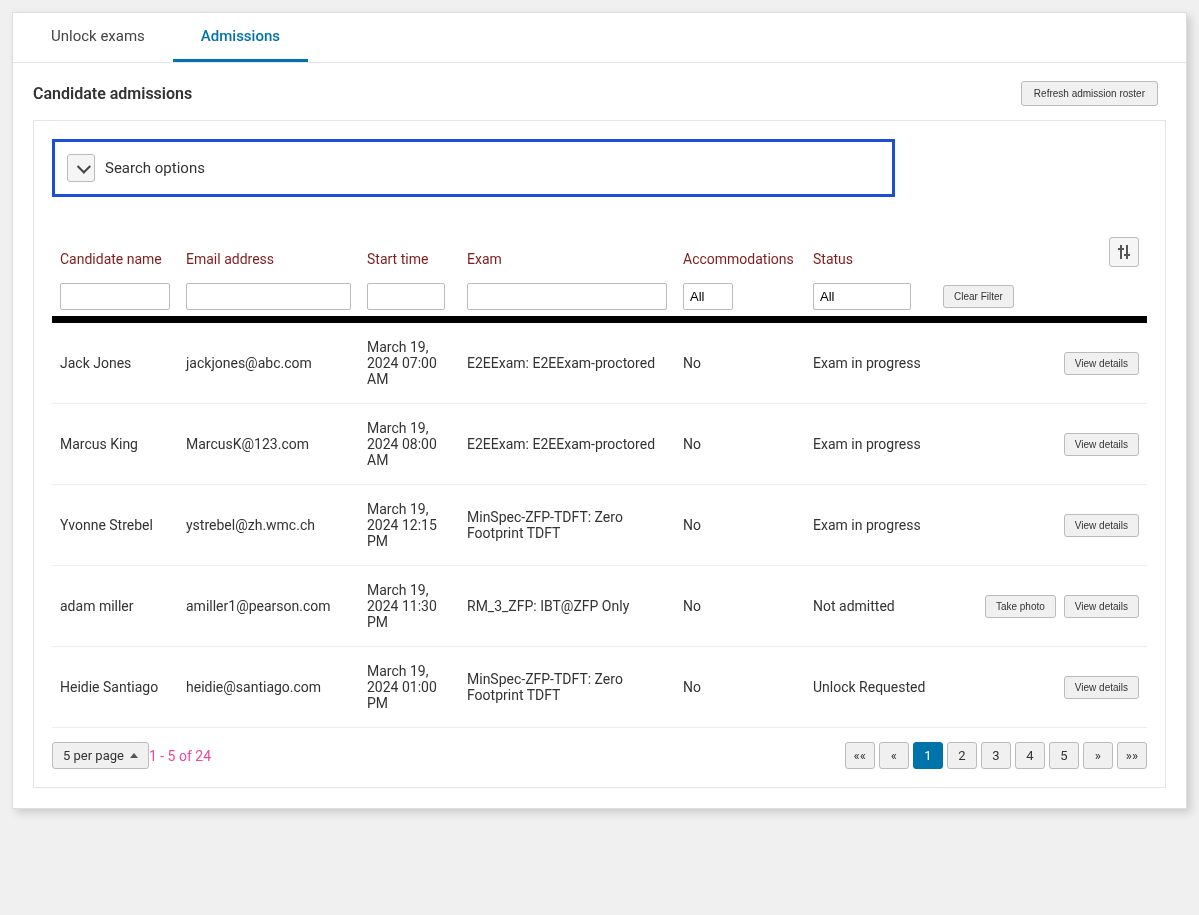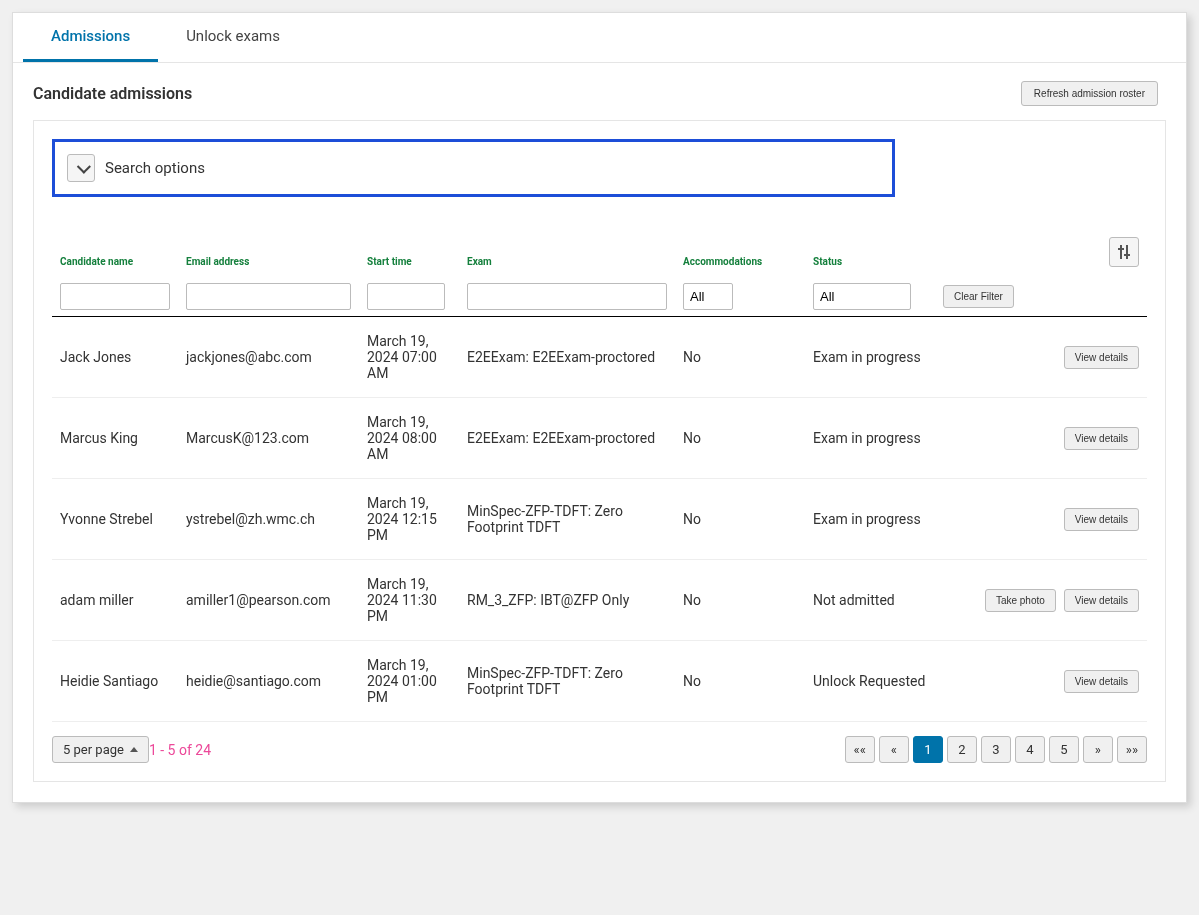--- a/index.html
+++ b/index.html
@@ -91,27 +91,27 @@
     position: absolute;
     width: 8px; height: 8px;
     border-right: 2px solid #444;
     border-bottom: 2px solid #444;
     transform: rotate(45deg) translate(-6px, -3px);
   }
   .search-label { font-size: 15px; color: #333; }
   table { width: 100%; border-collapse: collapse; }
   thead th {
     text-align: left;
-    font-weight: 700;
-    font-size: 10px;
-    color: #15803d;
+    font-weight: 400;
+    font-size: 14px;
+    color: #7f1d1d;
     padding: 10px 8px;
     vertical-align: bottom;
   }
-  .filter-row td { padding: 6px 8px; border-bottom: 1px solid #000000; }
+  .filter-row td { padding: 6px 8px; border-bottom: 7px solid #000000; }
   .filter-row input, .filter-row select {
     width: 100%;
     padding: 5px 6px;
     border: 1px solid #bbb;
     border-radius: 2px;
     font-size: 13px;
     background: #fff;
   }
   .filter-select { width: 50px !important; }
   tbody.data tr { border-bottom: 1px solid #eee; }
@@ -196,22 +196,22 @@
   .col-accom  { width: 130px; }
   .col-status { width: 130px; }
   .col-action { width: auto; }
 </style>
 </head>
 <body>
 
 <div class="window">
 
   <div class="tabs">
+    <div class="tab">Unlock exams</div>
     <div class="tab active">Admissions</div>
-    <div class="tab">Unlock exams</div>
   </div>
 
   <div class="section-header">
     <div class="section-title">Candidate admissions</div>
     <button class="btn">Refresh admission roster</button>
   </div>
 
   <div class="content-box">
 
     <div class="search-options">

